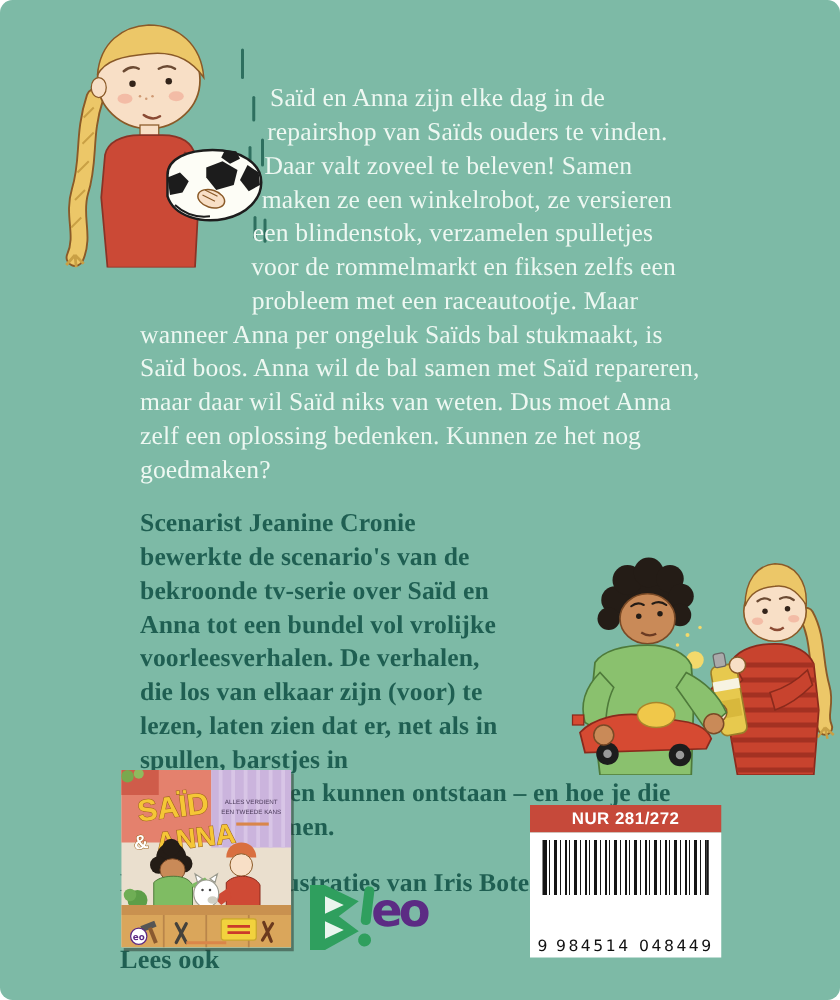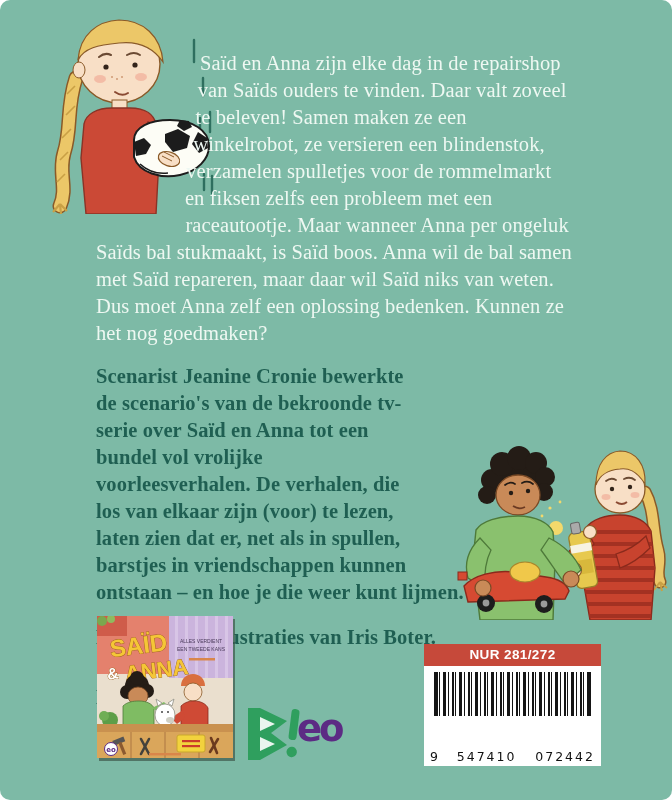--- a/index.html
+++ b/index.html
@@ -4,38 +4,38 @@
 <style>
   html,body{margin:0;padding:0;background:#fff;}
   #cover{
     position:relative; width:672px; height:800px; overflow:hidden;
     background:#7dbaa6; border-radius:10px;
     font-family:"Liberation Serif", serif;
   }
   .abs{position:absolute;}
   
   .textcol{position:absolute; left:96px; top:50px; width:480px;}
-  .para{margin:0; font-size:20.5px; line-height:27px; letter-spacing:.1px;}
+  .para{margin:16px; font-size:20.5px; line-height:27px; letter-spacing:.1px;}
   .light{color:#eef8f2;}
   .dark{color:#1f5f52;font-weight:bold;}
   .sp{display:block;}
   .sp1{float:left; width:104px; height:163px;
        shape-outside:polygon(0 0,100% 0,92% 62%,70% 80%,86% 100%,0 100%);}
   .sp2{float:right; width:156px; height:92px; margin-top:109px;}
   .note{margin:18px 0 0 0;}
   .leesook{margin:33px 0 0 0; font-size:21px;}
   
   .thumb{left:97px; top:616px; width:136px; height:142px;
          box-shadow:2px 3px 0 rgba(45,60,50,.55);}
   
   .logo-b{left:246px; top:705px;}
   .logo-eo{left:297px; top:710px; font-family:"DejaVu Sans",sans-serif;
            font-weight:bold; font-size:37px; color:#5c2b84; letter-spacing:-3px; line-height:1;}
   
-  .barcode{left:424px; top:644px; width:177px; height:122px;
+  .barcode{left:424px; top:644px; width:153px; height:122px;
            display:flex; flex-direction:column;
            font-family:"Liberation Sans", sans-serif;}
   .bc-band{background:#c6493a; color:#fff; font-weight:bold; font-size:13.5px;
            text-align:center; line-height:22px; height:22px; letter-spacing:.4px;}
   .bc-band.bottom{height:23px; line-height:23px; font-size:14px;}
   .bc-mid{background:#fff; flex:1; position:relative;}
   .bc-bars{position:absolute; left:10px; right:10px; top:6px; height:44px;
      background:repeating-linear-gradient(90deg,
        #151515 0 2px,#fff 2px 3px,#151515 3px 4px,#fff 4px 7px,
        #151515 7px 10px,#fff 10px 12px,#151515 12px 13px,#fff 13px 16px);
@@ -277,19 +277,19 @@
   </svg>
 
   <div class="abs logo-eo">eo</div>
 
   <div class="abs barcode">
     <div class="bc-band">NUR 281/272</div>
     <div class="bc-mid">
       <div class="bc-bars"></div>
       <div class="bc-digits">
         <span>9</span>
-        <span class="grp">547410</span>
-        <span class="grp">072442</span>
+        <span class="grp">984514</span>
+        <span class="grp">048449</span>
       </div>
     </div>
   </div>
 
 </div>
 
 </body></html>

